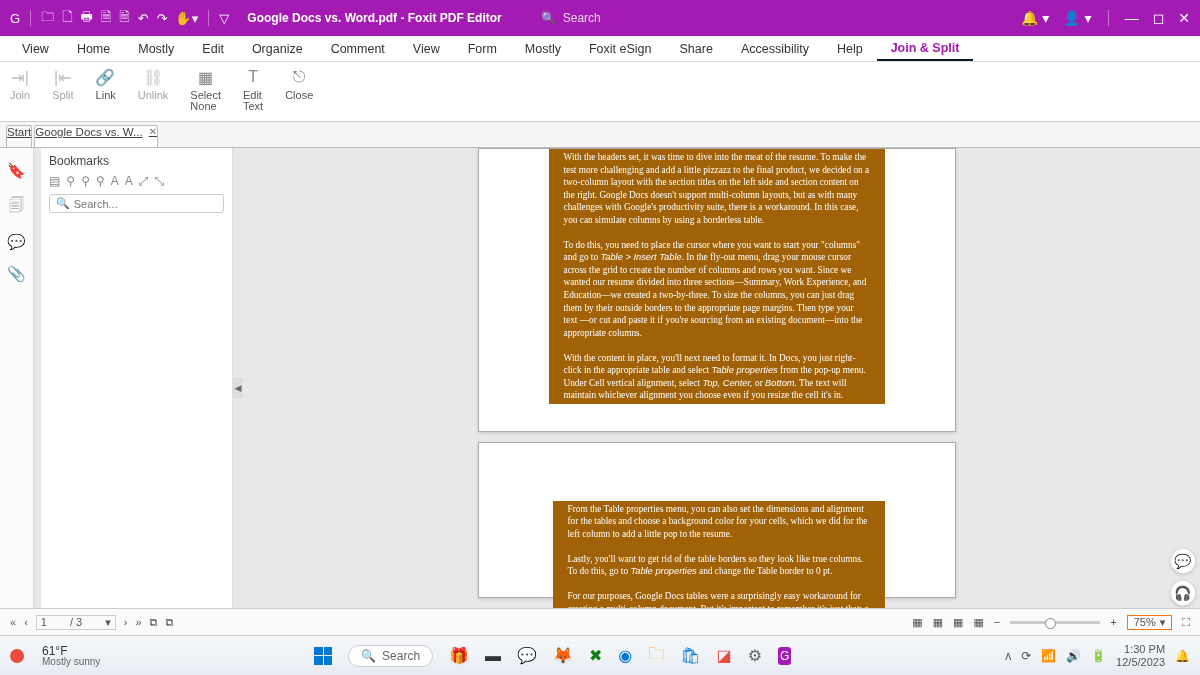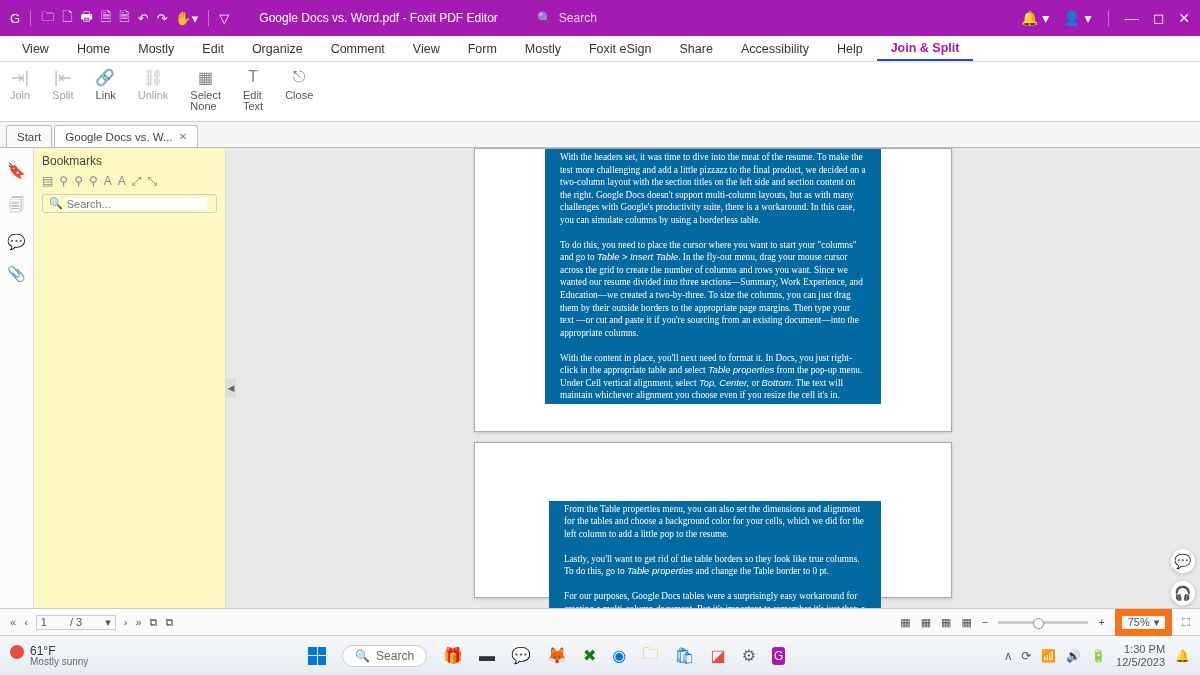--- a/index.html
+++ b/index.html
@@ -3,83 +3,83 @@
 <meta charset="utf-8">
 <style>
 * { margin:0; padding:0; box-sizing:border-box; font-family:"Segoe UI",Arial,sans-serif; }
 body { width:1200px; height:675px; overflow:hidden; background:#f0f0f0; position:relative; }
 
 
 .titlebar { height:36px; background:#a31bb2; display:flex; align-items:center; color:#fff; font-size:12px; position:relative; }
 .tb-icons { display:flex; align-items:center; gap:8px; padding:0 10px; }
 .tb-icons span { opacity:.95; font-size:13px; }
 .tb-sep { width:1px; height:16px; background:rgba(255,255,255,.4); margin:0 2px; }
-.tb-title { margin-left:20px; }
+.tb-title { margin-left:8px;font-weight:bold; }
 .tb-search { margin-left:40px; display:flex; align-items:center; gap:6px; color:rgba(255,255,255,.9); width:340px; }
 .tb-search input { background:transparent; border:none; color:#fff; font-size:12px; outline:none; }
 .tb-search input::placeholder { color:rgba(255,255,255,.8); }
 .tb-right { margin-left:auto; display:flex; align-items:center; gap:14px; padding-right:10px; font-size:14px; }
 
 
 .ribbon-tabs { height:26px; background:#fff; display:flex; align-items:center; padding-left:8px; border-bottom:1px solid #ddd; }
 .ribbon-tabs .tab { padding:0 14px; font-size:12.5px; color:#333; height:100%; display:flex; align-items:center; cursor:pointer; }
-.ribbon-tabs .tab.active { color:#a31bb2; font-weight:600; border-bottom:2px solid #1d4ed8; }
+.ribbon-tabs .tab.active { color:#a31bb2; font-weight:600; border-bottom:2px solid #0f172a; }
 
 
 .ribbon { height:60px; background:#fff; display:flex; align-items:flex-start; padding:4px 10px 0; gap:22px; border-bottom:1px solid #ccc; }
 .rgrp { display:flex; flex-direction:column; align-items:center; justify-content:flex-start; font-size:11px; color:#555; gap:2px; }
 .rgrp .ic { height:22px; display:flex; align-items:center; justify-content:center; font-size:16px; color:#888; }
 .rgrp .lbl { line-height:11px; text-align:left; }
 .ribbon .rgrp.disabled { opacity:.55; }
 
 
 .doctabs { height:26px; background:#f5f5f5; display:flex; align-items:flex-end; border-bottom:1px solid #bbb; padding-left:6px; }
-.doctab { height:22px; padding:0 10px; font-size:11.5px; display:flex; align-items:center; gap:6px; border:1px solid #bbb; border-bottom:none; background:#f9f9f9; margin-right:2px; border-radius:3px 3px 0 0; color:#444; }
+.doctab { height:22px; padding:0 0; font-size:11.5px; display:flex; align-items:flex-start; gap:6px; border:1px solid #bbb; border-bottom:none; background:#f9f9f9; margin-right:2px; border-radius:3px 3px 0 0; color:#444;text-decoration:underline; }
 .doctab.active { background:#fff; }
 .doctab .x { font-size:10px; color:#777; }
 
 
 .main { display:flex; height:460px; background:#e8e8e8; position:relative; }
 .leftbar { width:34px; background:#fcfcfc; border-right:1px solid #ddd; display:flex; flex-direction:column; align-items:center; gap:14px; padding-top:14px; color:#999; font-size:15px; }
 .leftbar .on { color:#a31bb2; }
 
 
-.bmk { width:192px; background:#fef9c3; border-right:1px solid #ddd; padding:6px 8px; }
+.bmk { width:192px; background:#ffffff; border-right:1px solid #ddd; padding:6px 8px;margin-left:7px; }
 .bmk h4 { font-size:12px; font-weight:400; color:#444; margin-bottom:6px; }
 .bmk-tools { display:flex; gap:6px; font-size:12px; color:#888; margin-bottom:6px; flex-wrap:wrap; }
 .bmk-search { display:flex; align-items:center; gap:4px; border:1px solid #ccc; border-radius:3px; padding:2px 6px; font-size:11px; color:#888; }
 .bmk-search input { border:none; outline:none; font-size:11px; width:140px; }
 
 
 .viewer { flex:1; background:#e8e8e8; overflow:hidden; position:relative; display:flex; flex-direction:column; align-items:center; padding-top:0; }
 .collapse { position:absolute; left:0; top:230px; width:10px; height:20px; background:#ddd; color:#666; font-size:9px; display:flex; align-items:center; justify-content:center; }
 .page { width:478px; background:#fff; border:1px solid #aaa; margin-bottom:10px; box-shadow:0 1px 3px rgba(0,0,0,.15); }
 .page1 { height:290px; position:relative; }
 .page2 { height:160px; position:relative; }
-.blk { position:absolute; background:#0369a1; color:#fff; font-family:Georgia,serif; font-size:9.3px; line-height:1.35; padding:2px 15px; }
+.blk { position:absolute; background:#a16207; color:#fff; font-family:Georgia,serif; font-size:9.3px; line-height:1.35; padding:2px 15px; }
 .blk i { font-style:italic; }
 .page1 .b1 { top:0; left:70px; right:70px; }
 .page2 .b2 { top:58px; left:74px; right:70px; }
 
 
 .rfloat { position:absolute; right:4px; top:400px; display:flex; flex-direction:column; gap:6px; }
 .rfloat div { width:26px; height:26px; background:#fff; border:1px solid #ddd; border-radius:50%; display:flex; align-items:center; justify-content:center; font-size:14px; box-shadow:0 1px 3px rgba(0,0,0,.15); }
 
 
 .status { height:27px; background:#fafafa; border-top:1px solid #ccc; display:flex; align-items:center; font-size:11px; color:#555; padding:0 10px; }
 .status .nav { display:flex; align-items:center; gap:8px; }
 .status .pagebox { border:1px solid #ccc; padding:0 4px; width:80px; display:flex; justify-content:space-between; }
 .status .right { margin-left:auto; display:flex; align-items:center; gap:10px; }
 .status .slider { width:90px; height:3px; background:#ccc; position:relative; }
 .status .slider::after { content:""; position:absolute; left:35px; top:-3px; width:9px; height:9px; background:#fff; border:1px solid #888; border-radius:50%; }
-.status .zoombox { border:7px solid #f97316; padding:0 6px; display:flex; align-items:center; gap:4px; }
+.status .zoombox { border:1px solid #f97316; padding:0 6px; display:flex; align-items:center; gap:4px; }
 
 
 .taskbar { height:40px; background:linear-gradient(#f6f8fb,#e8ecf2); border-top:1px solid #ccc; display:flex; align-items:center; padding:0 10px; font-size:12px; color:#333; }
-.weather { display:flex; gap:6px; line-height:1; }
+.weather { display:flex; align-items:center; gap:18px; line-height:1; }
 .weather .dot { width:14px; height:14px; background:#e74c3c; border-radius:50%; }
 .task-center { margin-left:auto; margin-right:auto; display:flex; align-items:center; gap:16px; font-size:16px; }
 .task-search { display:flex; align-items:center; gap:6px; font-size:12px; color:#666; border:1px solid #ccc; border-radius:14px; padding:3px 12px; background:#fff; }
 .tray { display:flex; align-items:center; gap:10px; font-size:12px; color:#555; }
 .clock { text-align:right; line-height:1.1; font-size:11px; }
 .winlogo { width:18px; height:18px; display:grid; grid-template-columns:1fr 1fr; grid-template-rows:1fr 1fr; gap:1px; }
 .winlogo span { background:#0078d4; }
 </style>
 </head>
 <body>

